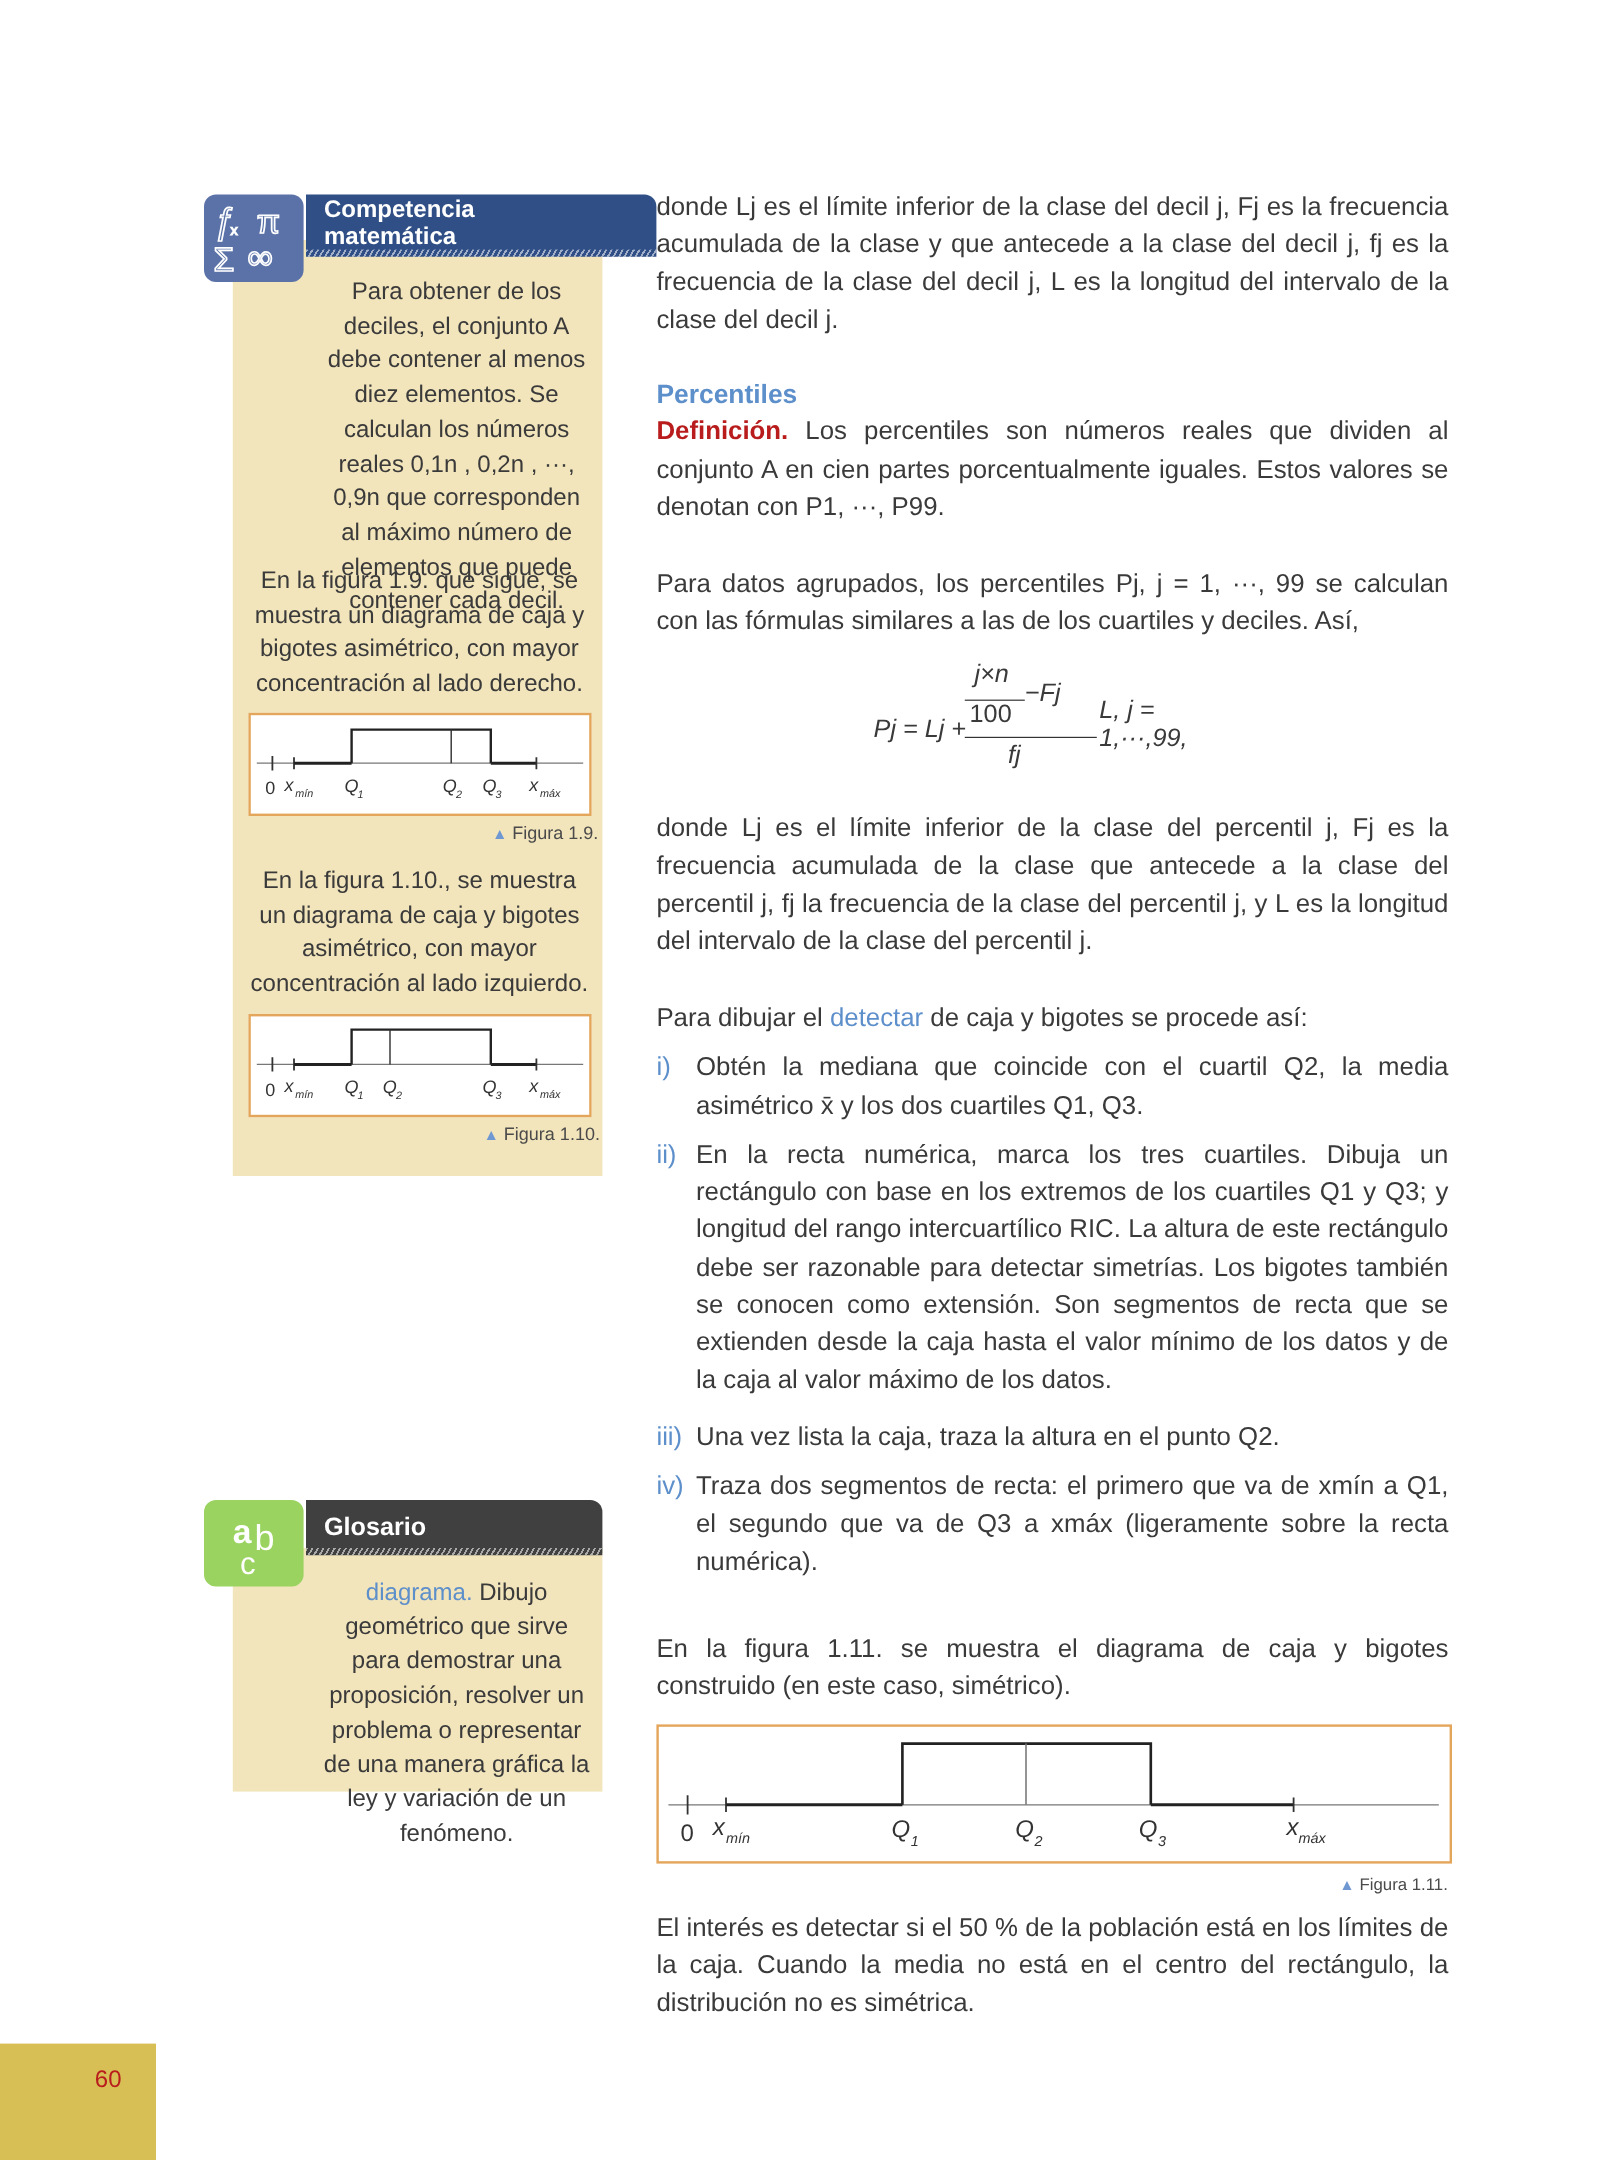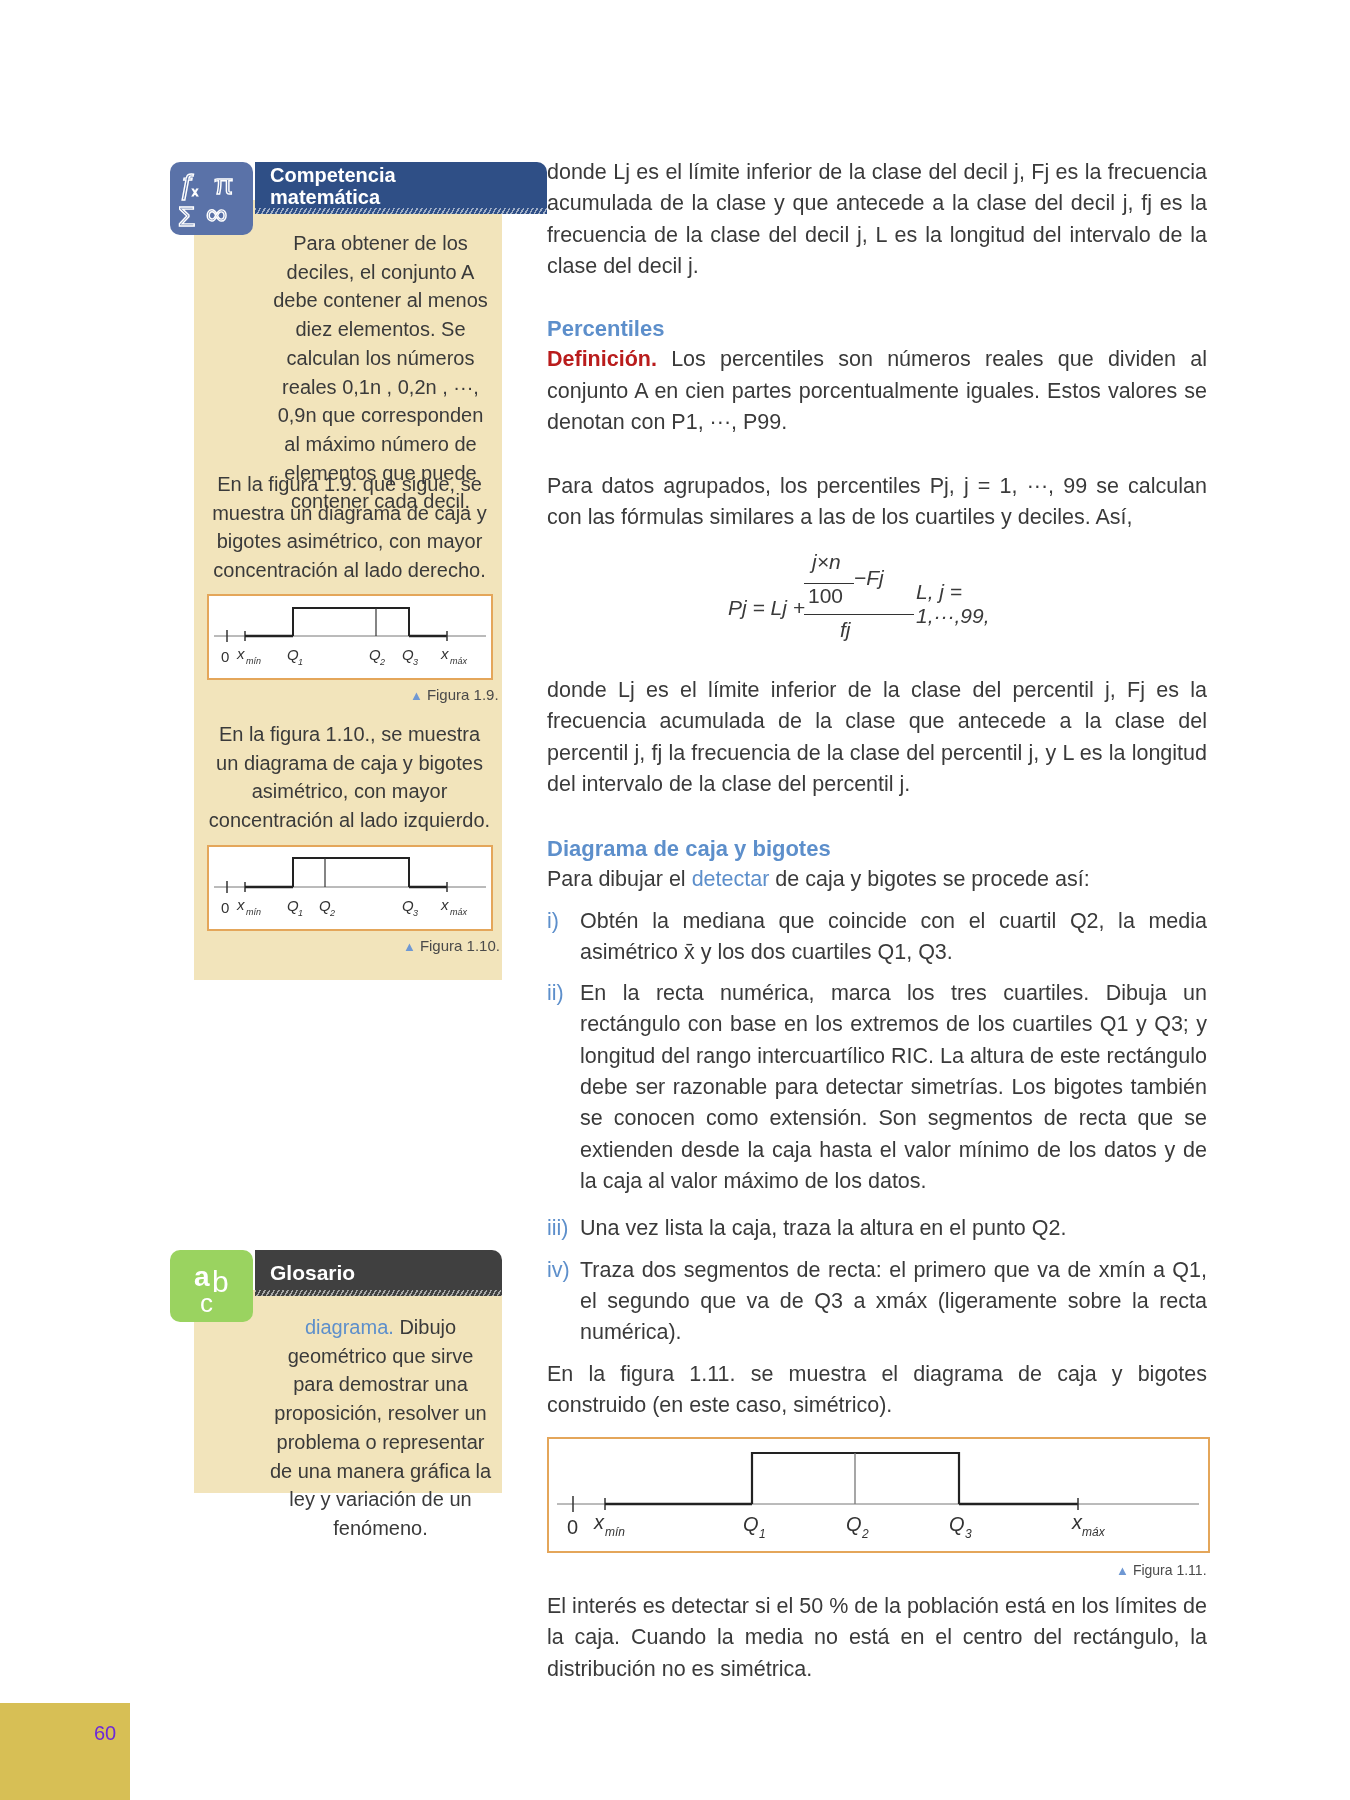--- a/index.html
+++ b/index.html
@@ -20,21 +20,21 @@
   .fig-cap { position:absolute; font-size:15px; color:#4a4a4a; }
   .tri { color:#6f98d3; font-size:13px; margin-right:4px; }
   
   .main { position:absolute; left:547px; width:660px; font-size:21.5px; line-height:31.3px; color:#3a3a3a; }
   .main p { margin:0; text-align:justify; }
   .h2 { color:#5d8fcb; font-weight:bold; font-size:22px; }
   .blue { color:#5d8fcb; }
   .roman { color:#5d8fcb; position:absolute; left:0; }
   .li { position:relative; padding-left:33px; }
   .page-tab { position:absolute; left:0; top:1703px; width:130px; height:97px; background:#d7bf55; }
-  .page-num { position:absolute; left:94px; top:19px; color:#6d28d9; font-size:20px; }
+  .page-num { position:absolute; left:79px; top:19px; color:#b91c1c; font-size:20px; }
   svg text { font-family:"Liberation Sans", sans-serif; }
 </style>
 </head>
 <body>
 
 <div class="side-box" style="top:200px;height:780px;"></div>
 <div class="side-head" style="top:162px;height:52px;background:#2f4f86;padding-left:45px;">
   <div class="title">
     <div>Competencia</div>
     <div>matemática</div>
@@ -158,21 +158,20 @@
   <span class="abs" style="left:76px;top:66px;width:110px;border-top:1px solid #333;"></span>
   <span class="abs" style="left:112px;top:70px;">fj</span>
   <span class="abs" style="left:188px;top:32px;">L, j = 1,···,99,</span>
 </div>
 
 <div class="main" style="top:675px;">
   <p>donde Lj es el límite inferior de la clase del percentil j, Fj es la frecuencia acumulada de la clase que antecede a la clase del percentil j, fj la frecuencia de la clase del percentil j, y L es la longitud del intervalo de la clase del percentil j.</p>
 </div>
 
 <div class="main" style="top:833px;">
-  <div class="h2">Diagrama de caja y bigotes</div>
   <p><span>Para dibujar el</span> <span class="blue">detectar</span> <span>de caja y bigotes se procede así:</span></p>
   <div class="li" style="margin-top:10px;">
     <span class="roman">i)</span>
       <p>Obtén la mediana que coincide con el cuartil Q2, la media asimétrico x̄ y los dos cuartiles Q1, Q3.</p>
   </div>
   <div class="li" style="margin-top:10px;">
     <span class="roman">ii)</span>
       <p>En la recta numérica, marca los tres cuartiles. Dibuja un rectángulo con base en los extremos de los cuartiles Q1 y Q3; y longitud del rango intercuartílico RIC. La altura de este rectángulo debe ser razonable para detectar simetrías. Los bigotes también se conocen como extensión. Son segmentos de recta que se extienden desde la caja hasta el valor mínimo de los datos y de la caja al valor máximo de los datos.</p>
   </div>
   <div class="li" style="margin-top:16px;">

